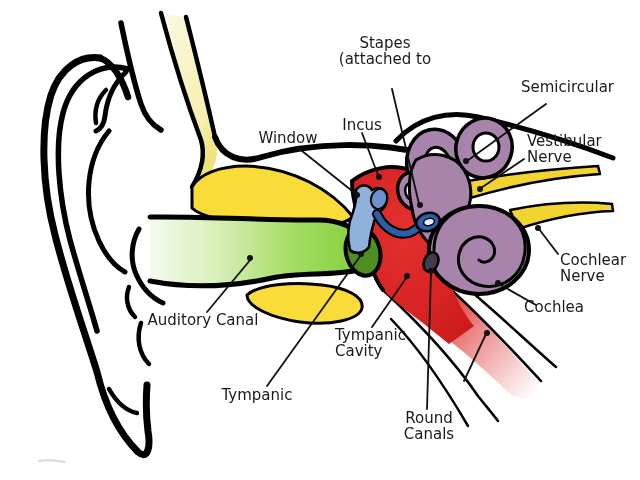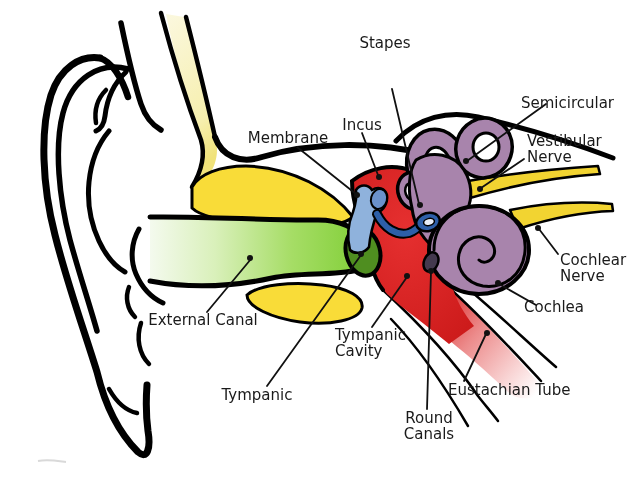--- a/index.html
+++ b/index.html
@@ -125,52 +125,50 @@
     <path d="M 109,131 C 98,144 91,162 89,182 C 87,203 91,224 99,241 C 106,256 116,267 125,272" stroke-width="5"></path>
     <path d="M 139,229 C 131,243 130,260 136,274 C 142,288 152,298 163,303" stroke-width="5"></path>
     <path d="M 129,287 C 125,297 127,309 135,317" stroke-width="4.5"></path>
     <path d="M 141,323 C 136,338 139,354 149,364" stroke-width="4.5"></path>
     <path d="M 109,389 C 117,403 127,411 137,413" stroke-width="4.5"></path>
   </g>
 </svg>
 
 <div class="lbl center" style="left:385px;top:35px">
   <div>Stapes</div>
+  <div>(attached to</div>
 </div>
 <div class="lbl center" style="left:362px;top:117px">
   <div>Incus</div>
 </div>
 <div class="lbl center" style="left:288px;top:130px">
-  <div>Membrane</div>
+  <div>Window</div>
 </div>
-<div class="lbl rightal" style="left:614px;top:95px">
+<div class="lbl rightal" style="left:614px;top:79px">
   <div>Semicircular</div>
 </div>
 <div class="lbl" style="left:527px;top:133px">
   <div>Vestibular</div>
   <div>Nerve</div>
 </div>
 <div class="lbl" style="left:560px;top:252px">
   <div>Cochlear</div>
   <div>Nerve</div>
 </div>
 <div class="lbl" style="left:524px;top:299px">
   <div>Cochlea</div>
 </div>
 <div class="lbl center" style="left:203px;top:312px">
-  <div>External Canal</div>
+  <div>Auditory Canal</div>
 </div>
 <div class="lbl" style="left:335px;top:327px">
   <div>Tympanic</div>
   <div>Cavity</div>
 </div>
 <div class="lbl center" style="left:257px;top:387px">
   <div>Tympanic</div>
 </div>
 <div class="lbl center" style="left:429px;top:410px">
   <div>Round</div>
   <div>Canals</div>
 </div>
-<div class="lbl" style="left:448px;top:382px">
-  <div>Eustachian Tube</div>
-</div>
 
 </div>
 
 </body></html>

